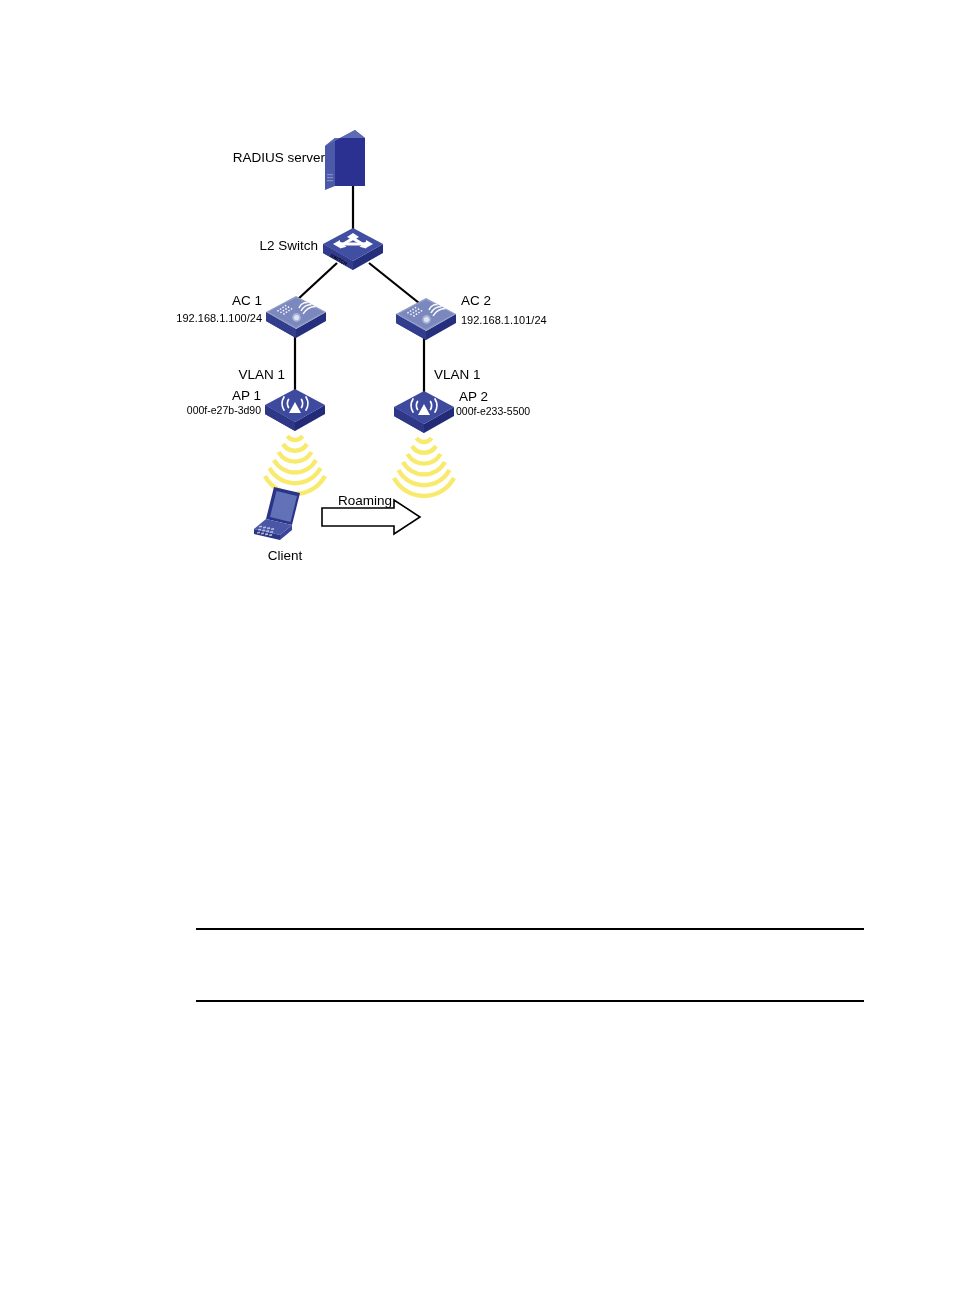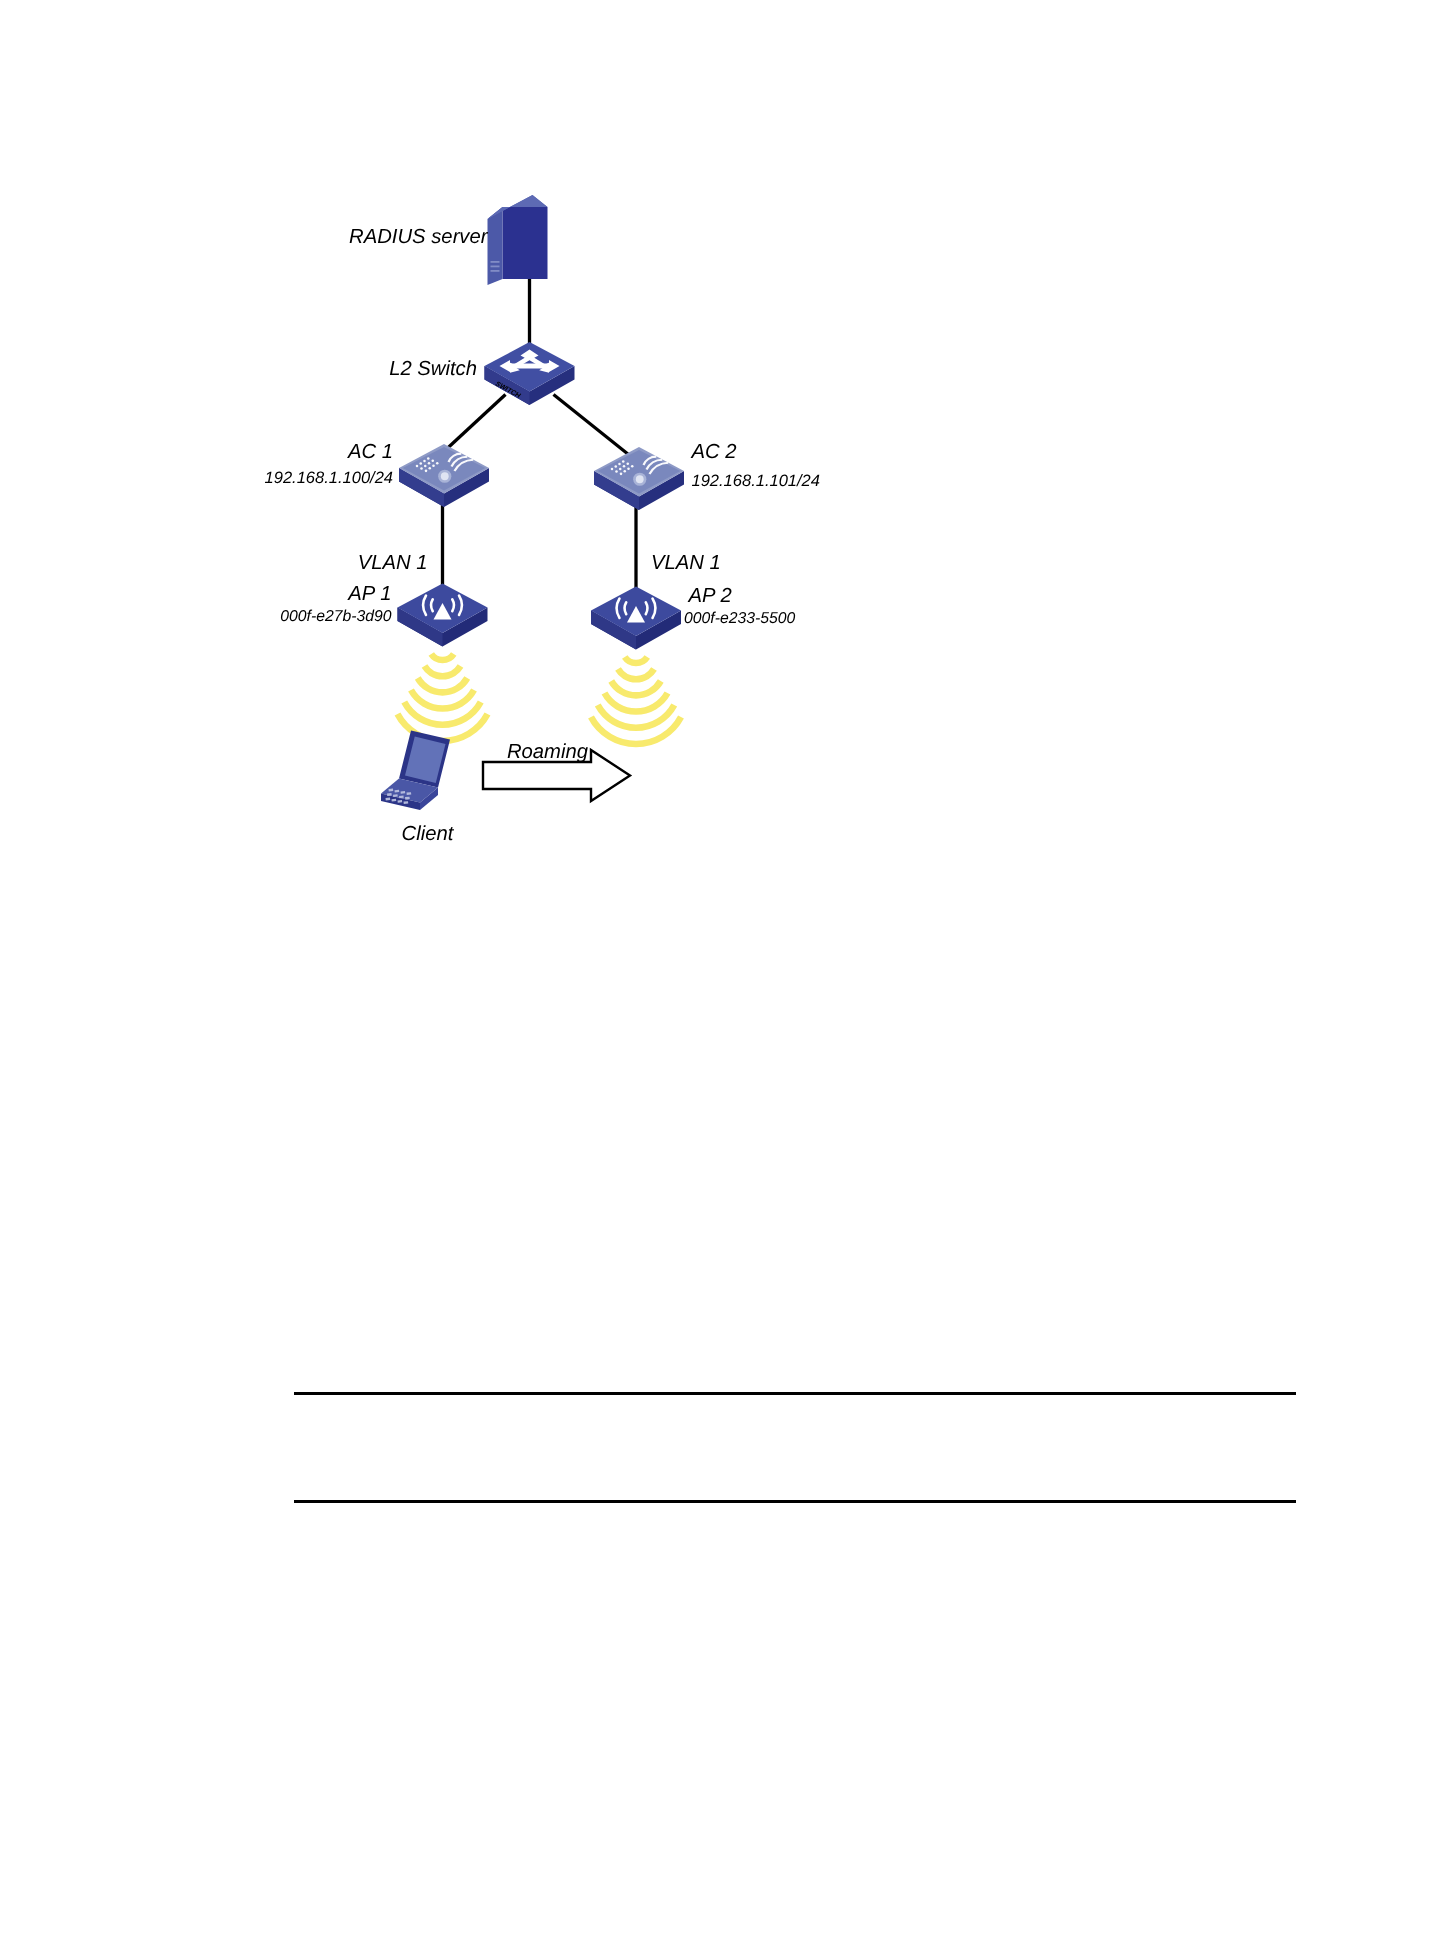--- a/index.html
+++ b/index.html
@@ -23,21 +23,20 @@
     width: 954px;
     height: 1296px;
   }
 
   #figure {
     position: absolute;
     left: 0;
     top: 0;
     width: 954px;
     height: 620px;
-    font-style: italic;
   }
   #figure svg {
     display: block;
   }
 
   
   .page-rule {
     position: absolute;
     left: 196px;
     width: 668px;

